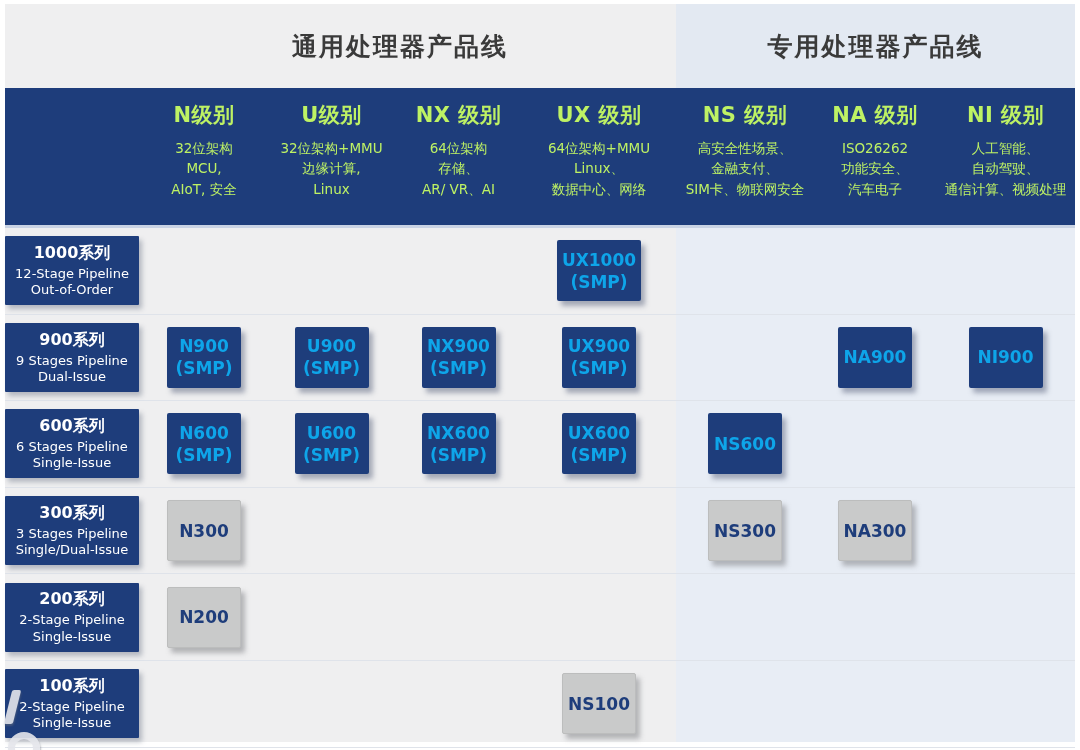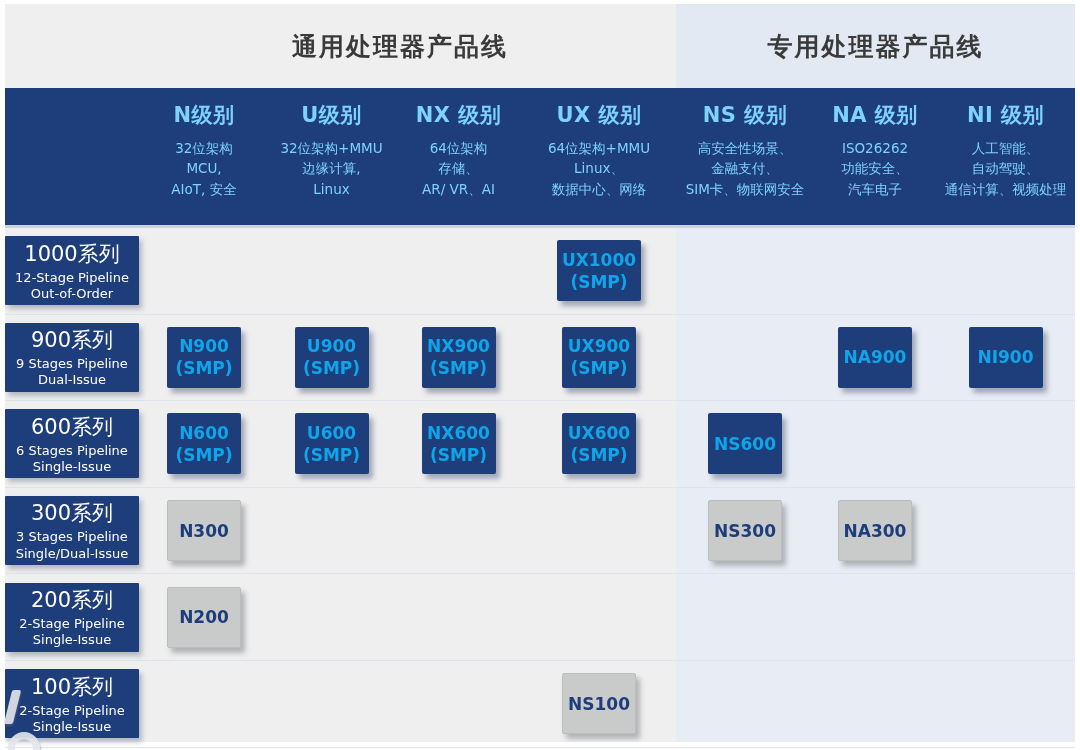--- a/index.html
+++ b/index.html
@@ -15,40 +15,40 @@
   .section-title{
     position:absolute;top:0;height:84px;display:flex;align-items:center;justify-content:center;
     font-size:25px;font-weight:bold;color:#3a3a3a;letter-spacing:2px;
   }
   #gen-title{left:135px;width:520px;}
   #spec-title{left:671px;width:399px;}
 
   .band{
     position:absolute;top:84px;left:0;width:1070px;height:137px;background:#1e3d7b;
     border-bottom:3px solid #c9d3e4;display:grid;
-    grid-template-columns:135px 128px 127px 127px 154px 138px 122px 139px;color:#7dd3fc;
+    grid-template-columns:135px 128px 127px 127px 154px 138px 122px 139px;color:#bef264;
   }
   .colhdr{padding-top:13px;text-align:center;}
   .colhdr .ct{font-size:21px;font-weight:bold;letter-spacing:.5px;white-space:nowrap;margin-bottom:9px;}
   .colhdr .cl{font-size:13.5px;line-height:1.5;white-space:nowrap;}
   .colhdr .cl.arch{}
 
   .rows{position:absolute;top:224px;left:0;width:1070px;border-bottom:1px solid #dfe3ea;}
   .row{
     display:grid;grid-template-columns:135px 128px 127px 127px 154px 138px 122px 139px;
     height:85.6px;border-top:1px solid #dfe3ea;
   }
   .row:first-child{border-top:none;}
   .rhcell{display:flex;align-items:center;}
   .rh{
     width:134px;height:69px;background:#1e3d7b;color:#fff;text-align:center;
     display:flex;flex-direction:column;justify-content:center;
     box-shadow:3px 4px 5px rgba(90,100,120,.4);border-radius:1px;
   }
-  .rh .rt{font-size:21px;font-weight:normal;margin-bottom:2px;}
+  .rh .rt{font-size:16px;font-weight:bold;margin-bottom:2px;}
   .rh .rl{font-size:13px;line-height:1.25;}
 
   .cell{display:flex;align-items:center;justify-content:center;}
   .chip{
     min-width:74px;height:61px;padding:0 5px;box-sizing:border-box;
     display:flex;flex-direction:column;align-items:center;justify-content:center;
     font-size:17px;font-weight:bold;line-height:1.3;border-radius:2px;white-space:nowrap;
   }
   .chip.blue{background:#1e3d7b;color:#0ea5e9;box-shadow:4px 5px 5px rgba(90,100,125,.5);}
   .chip.gray{background:#c9caca;color:#1e3d7b;border:1px solid #bcbdbd;box-shadow:4px 5px 5px rgba(120,122,126,.5);}

